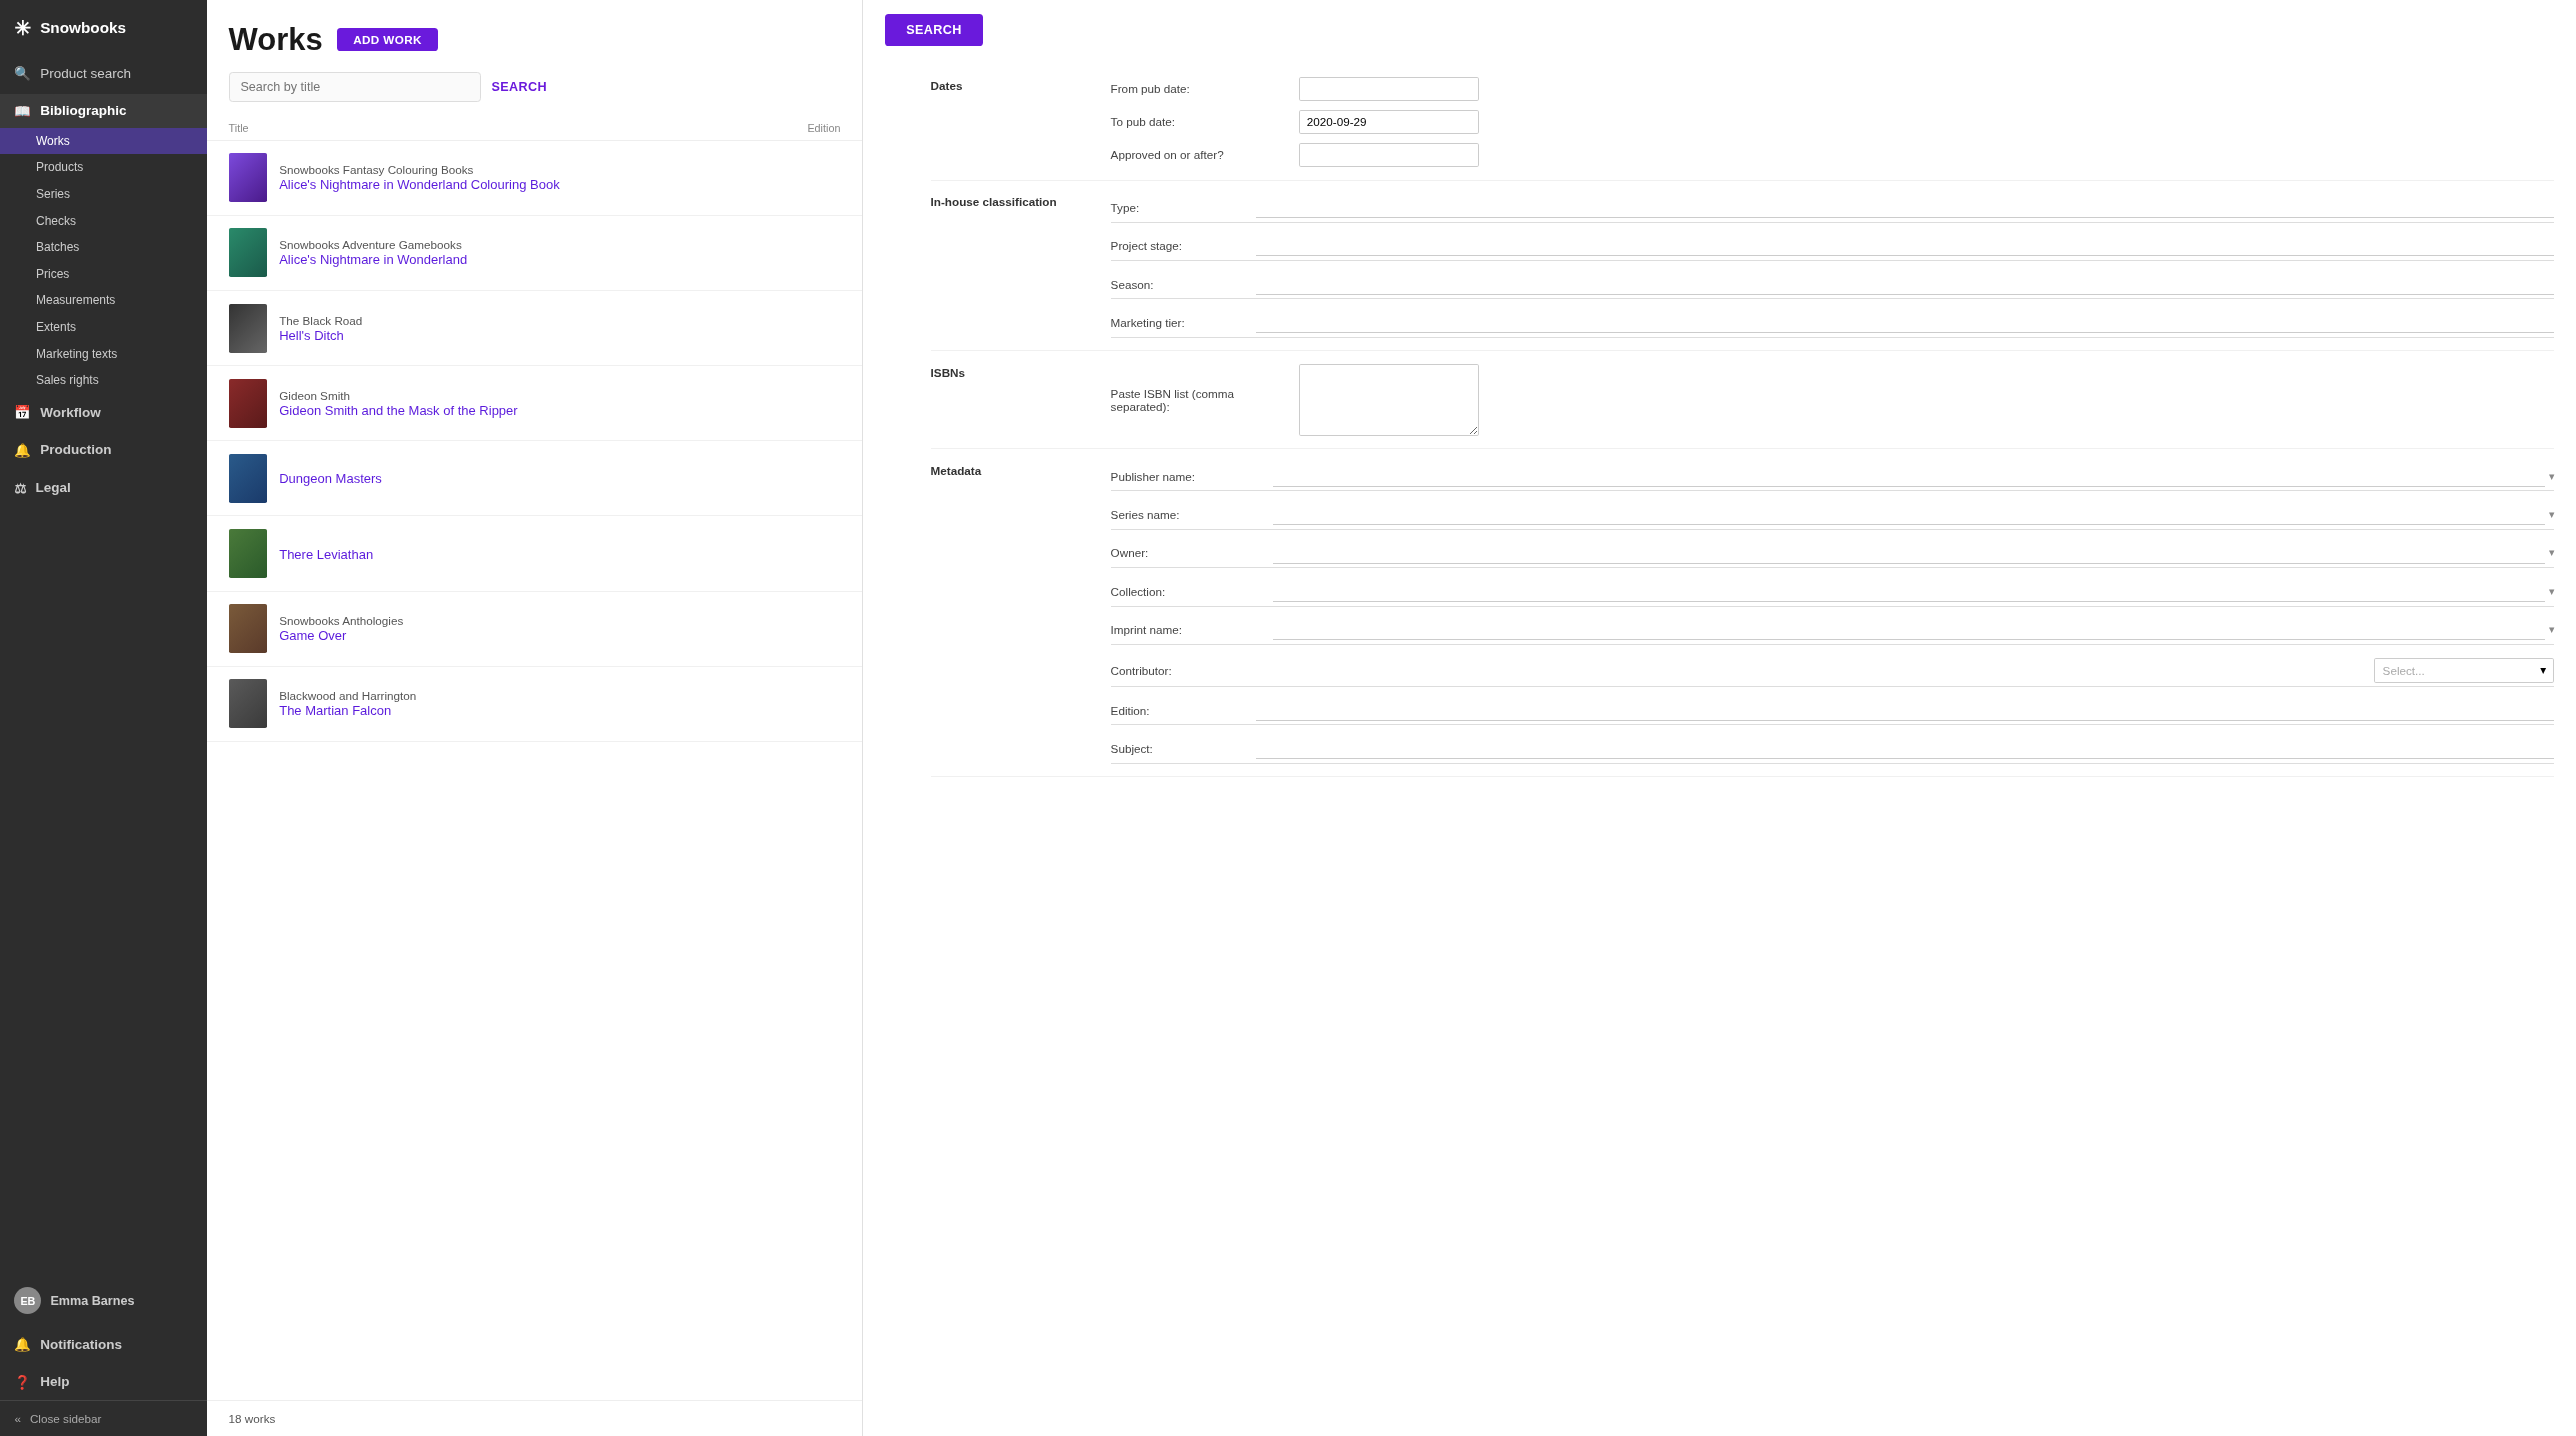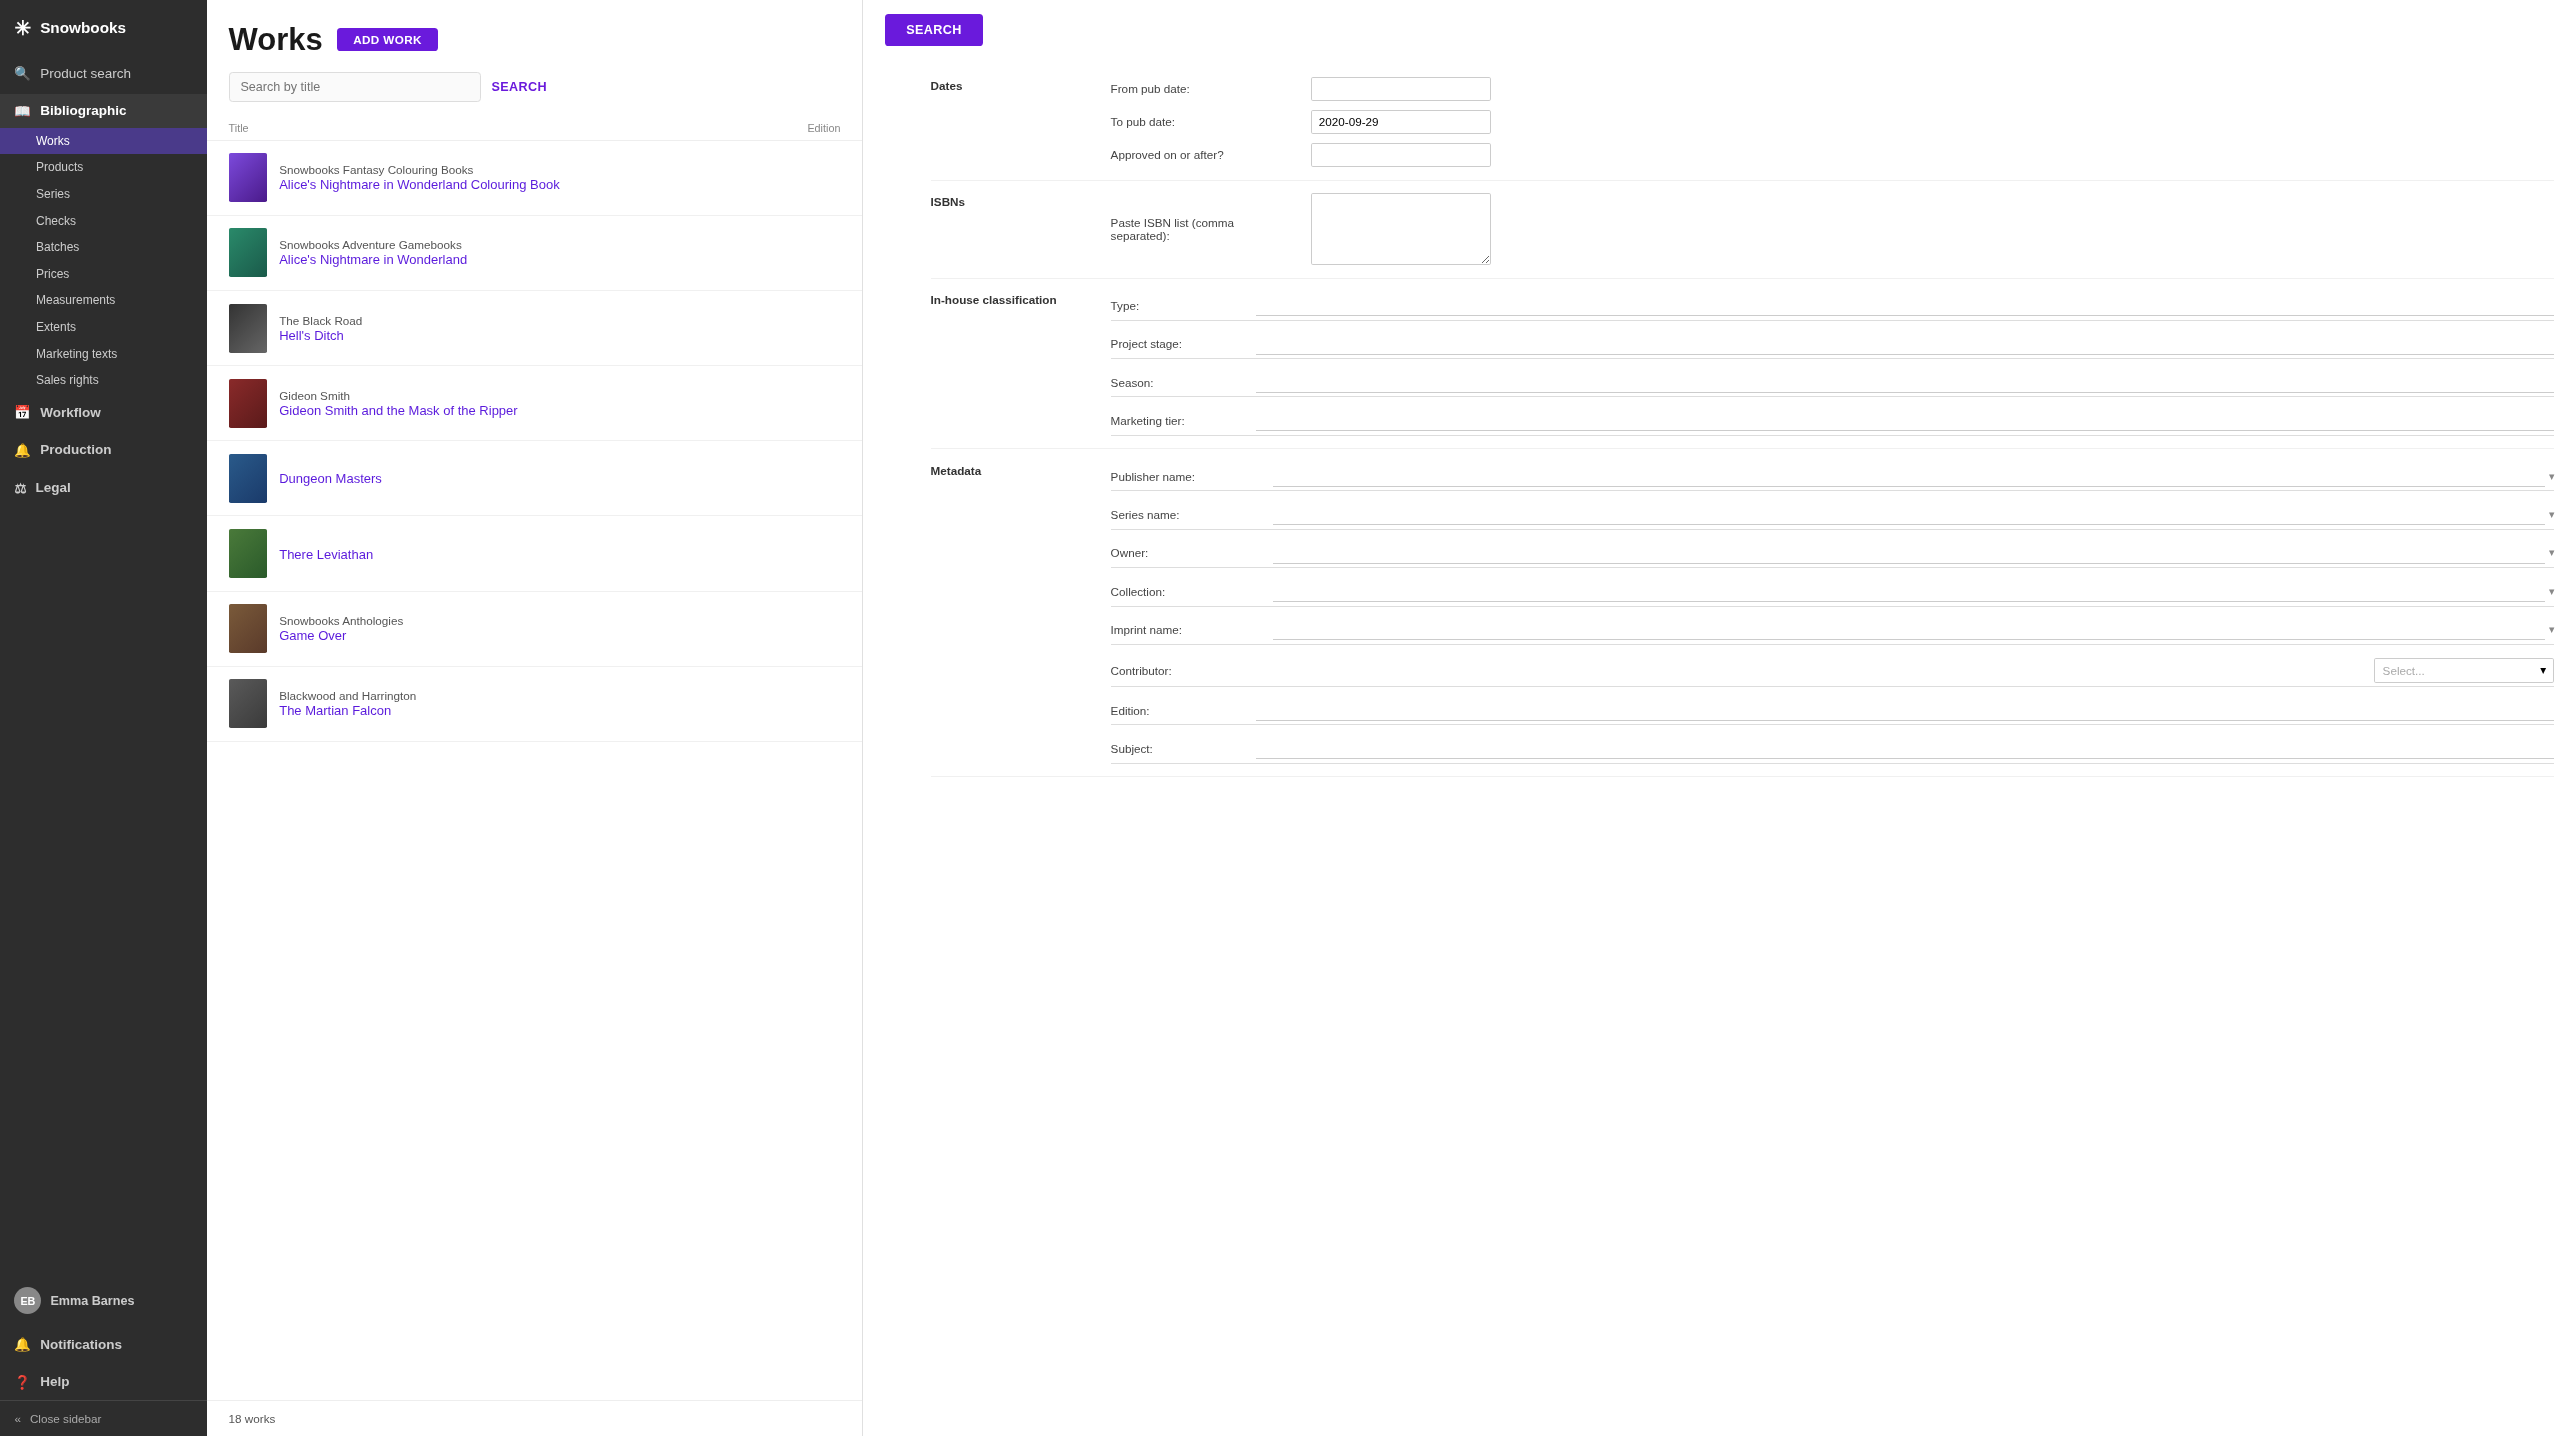--- a/index.html
+++ b/index.html
@@ -187,21 +187,21 @@
     }
     .form-section-label {
       width: 180px; min-width: 180px;
       font-size: 11.7px; color: #333; font-weight: 600;
       padding-top: 1.8px;
     }
     .form-fields {
       flex: 1; display: flex; flex-direction: column; gap: 9px;
     }
     .form-row {
-      display: flex; align-items: center; gap: 20px;
+      display: flex; align-items: center; gap: 8px;
     }
     .form-row-label {
       width: 180px; min-width: 162px;
       font-size: 11.7px; color: #444;
     }
     .form-input {
       border: 0.9px solid #ccc; border-radius: 1.8px;
       padding: 4.5px 7.2px; font-size: 11.7px;
       width: 180px;
     }
@@ -411,47 +411,47 @@
               <input class="form-input" type="text" value="2020-09-29" style="">
             </div>
             <div class="form-row">
               <div class="form-row-label">Approved on or after?</div>
               <input class="form-input" type="text" style="">
             </div>
           </div>
         </div>
 
         <div class="form-section">
+          <div class="form-section-label">In-house classification</div>
+          <div class="form-fields">
+            <div class="form-select-row">
+              <div class="form-select-label">Type:</div>
+              <input class="form-underline-input" type="text" style="">
+            </div>
+            <div class="form-select-row">
+              <div class="form-select-label">Project stage:</div>
+              <input class="form-underline-input" type="text" style="">
+            </div>
+            <div class="form-select-row">
+              <div class="form-select-label">Season:</div>
+              <input class="form-underline-input" type="text" style="">
+            </div>
+            <div class="form-select-row">
+              <div class="form-select-label">Marketing tier:</div>
+              <input class="form-underline-input" type="text" style="">
+            </div>
+          </div>
+        </div>
+
+        <div class="form-section">
           <div class="form-section-label">ISBNs</div>
           <div class="form-fields">
             <div class="form-row">
               <div class="form-row-label">Paste ISBN list (comma separated):</div>
               <textarea class="form-textarea" style=""></textarea>
-            </div>
-          </div>
-        </div>
-
-        <div class="form-section">
-          <div class="form-section-label">In-house classification</div>
-          <div class="form-fields">
-            <div class="form-select-row">
-              <div class="form-select-label">Type:</div>
-              <input class="form-underline-input" type="text" style="">
-            </div>
-            <div class="form-select-row">
-              <div class="form-select-label">Project stage:</div>
-              <input class="form-underline-input" type="text" style="">
-            </div>
-            <div class="form-select-row">
-              <div class="form-select-label">Season:</div>
-              <input class="form-underline-input" type="text" style="">
-            </div>
-            <div class="form-select-row">
-              <div class="form-select-label">Marketing tier:</div>
-              <input class="form-underline-input" type="text" style="">
             </div>
           </div>
         </div>
 
         <div class="form-section">
           <div class="form-section-label">Metadata</div>
           <div class="form-fields">
             <div class="form-select-row">
               <div class="form-select-label">Publisher name:</div>
               <div class="form-select-container">

